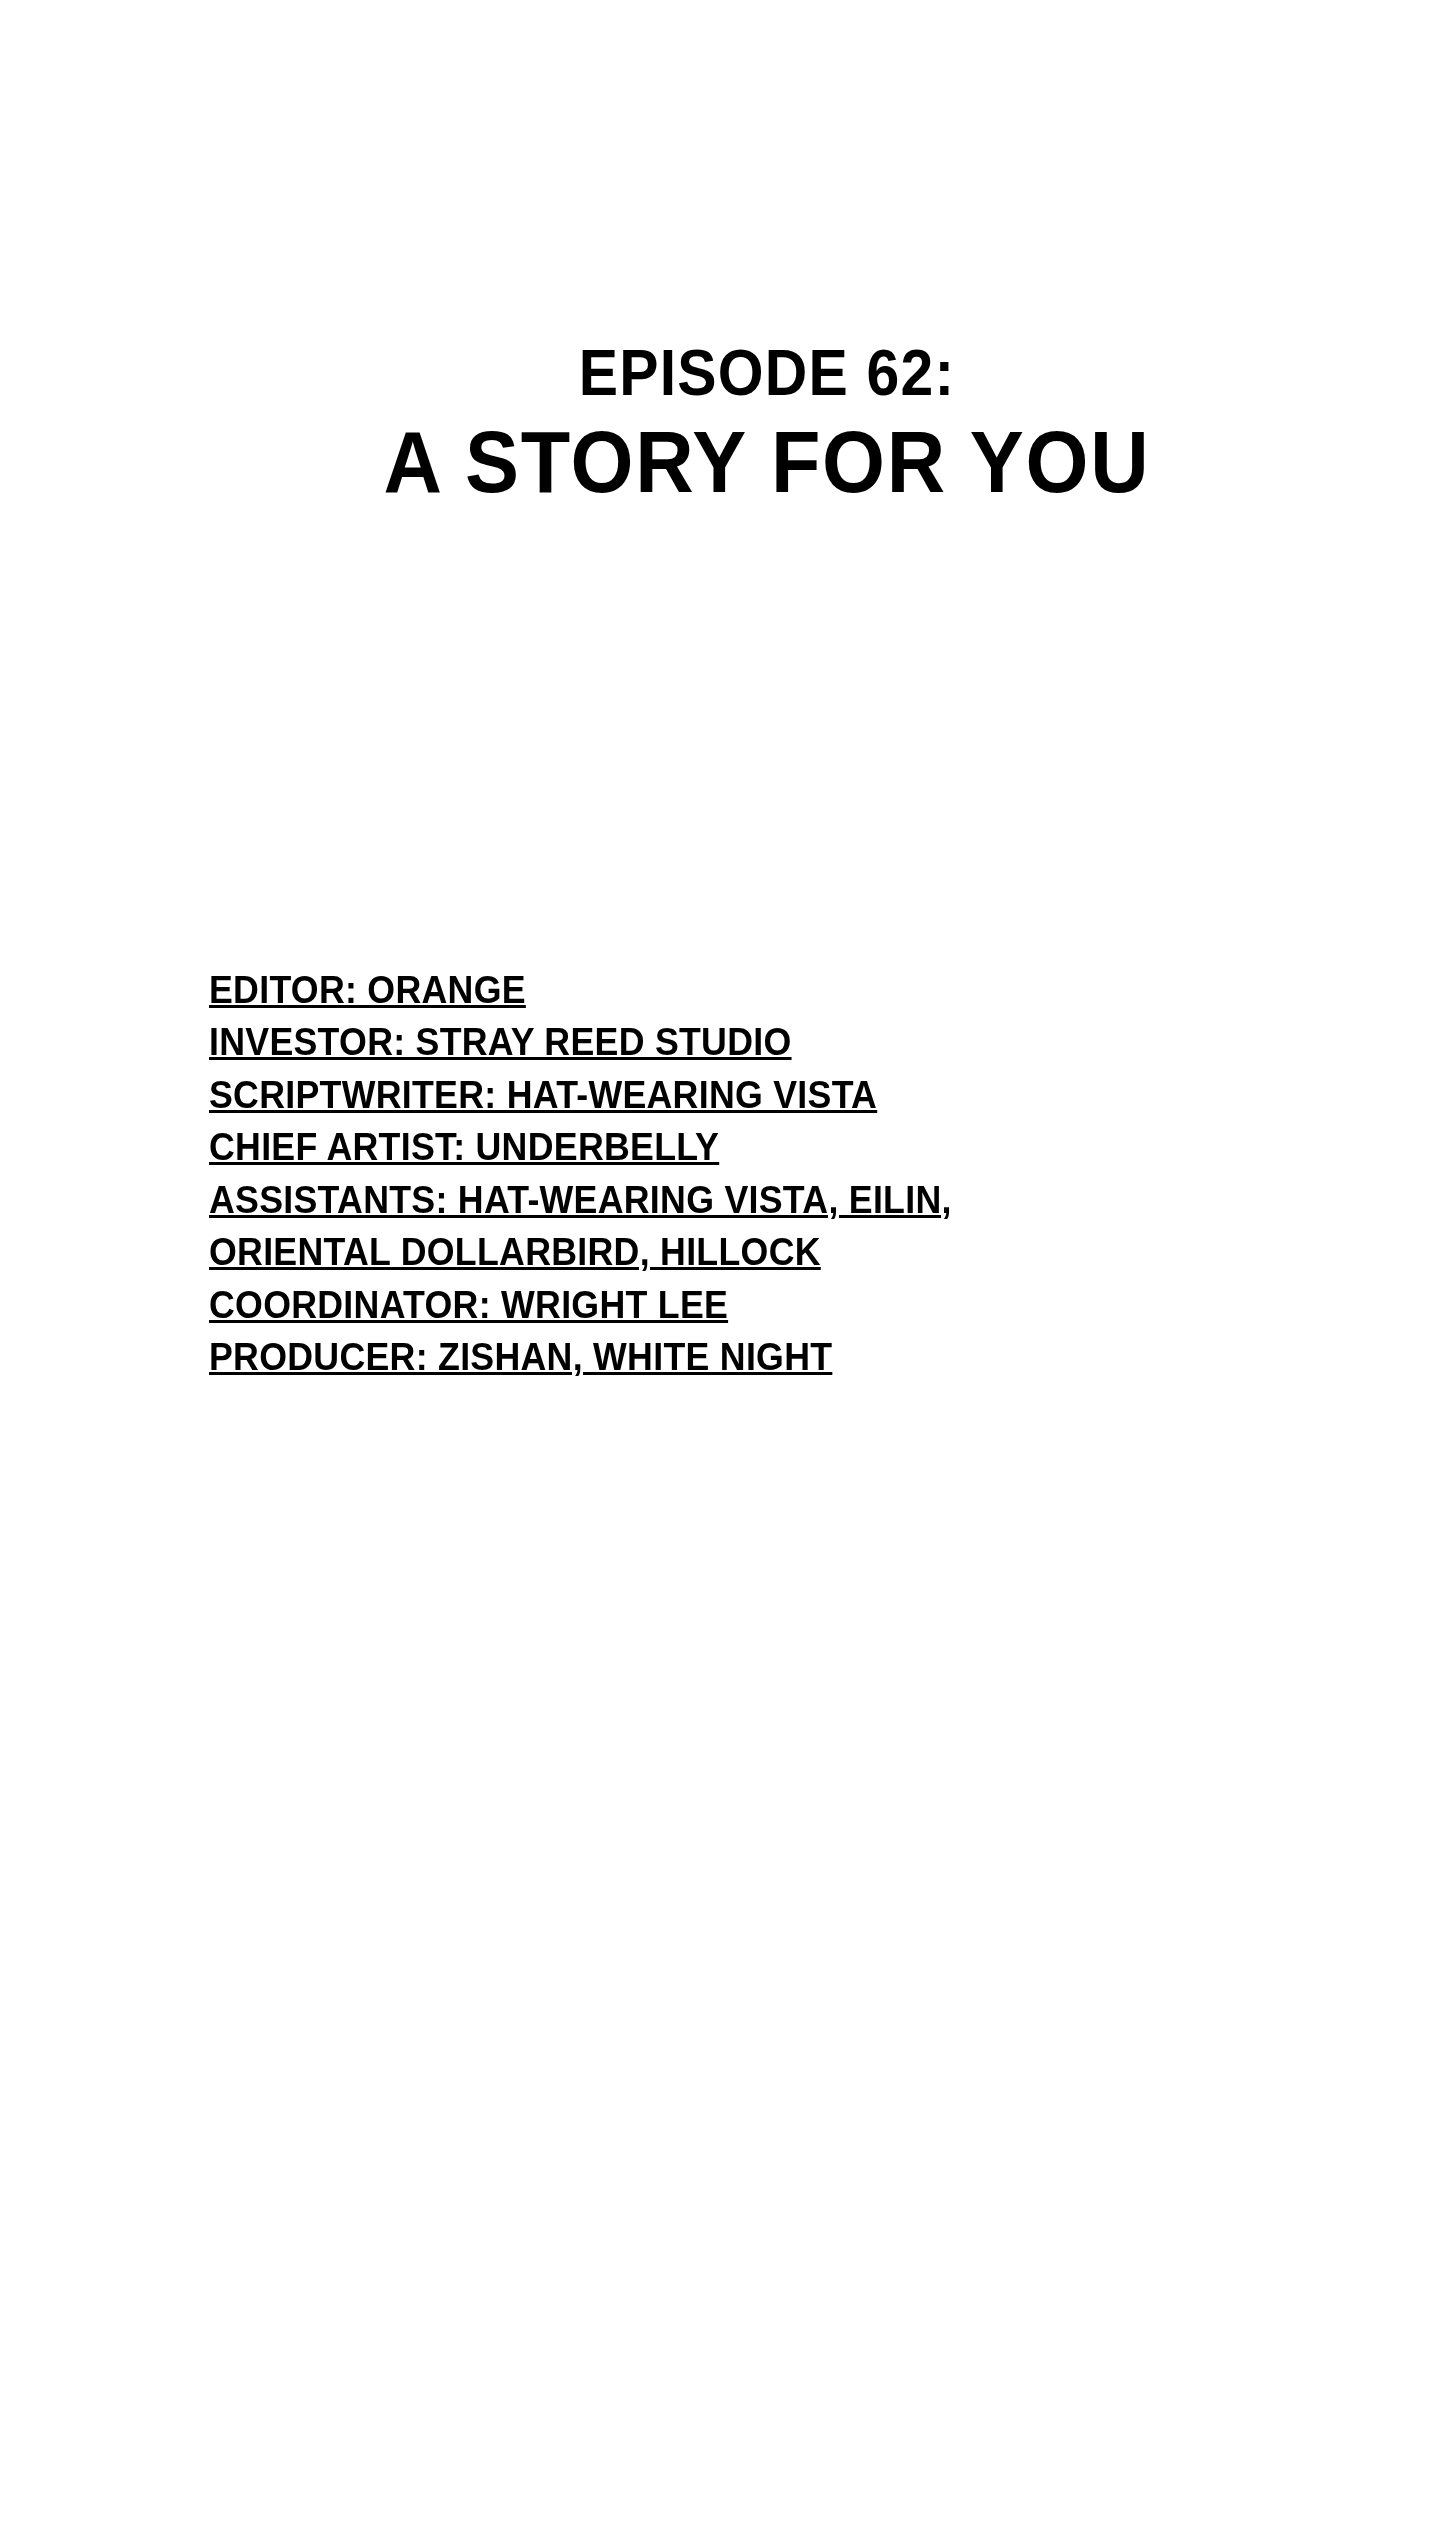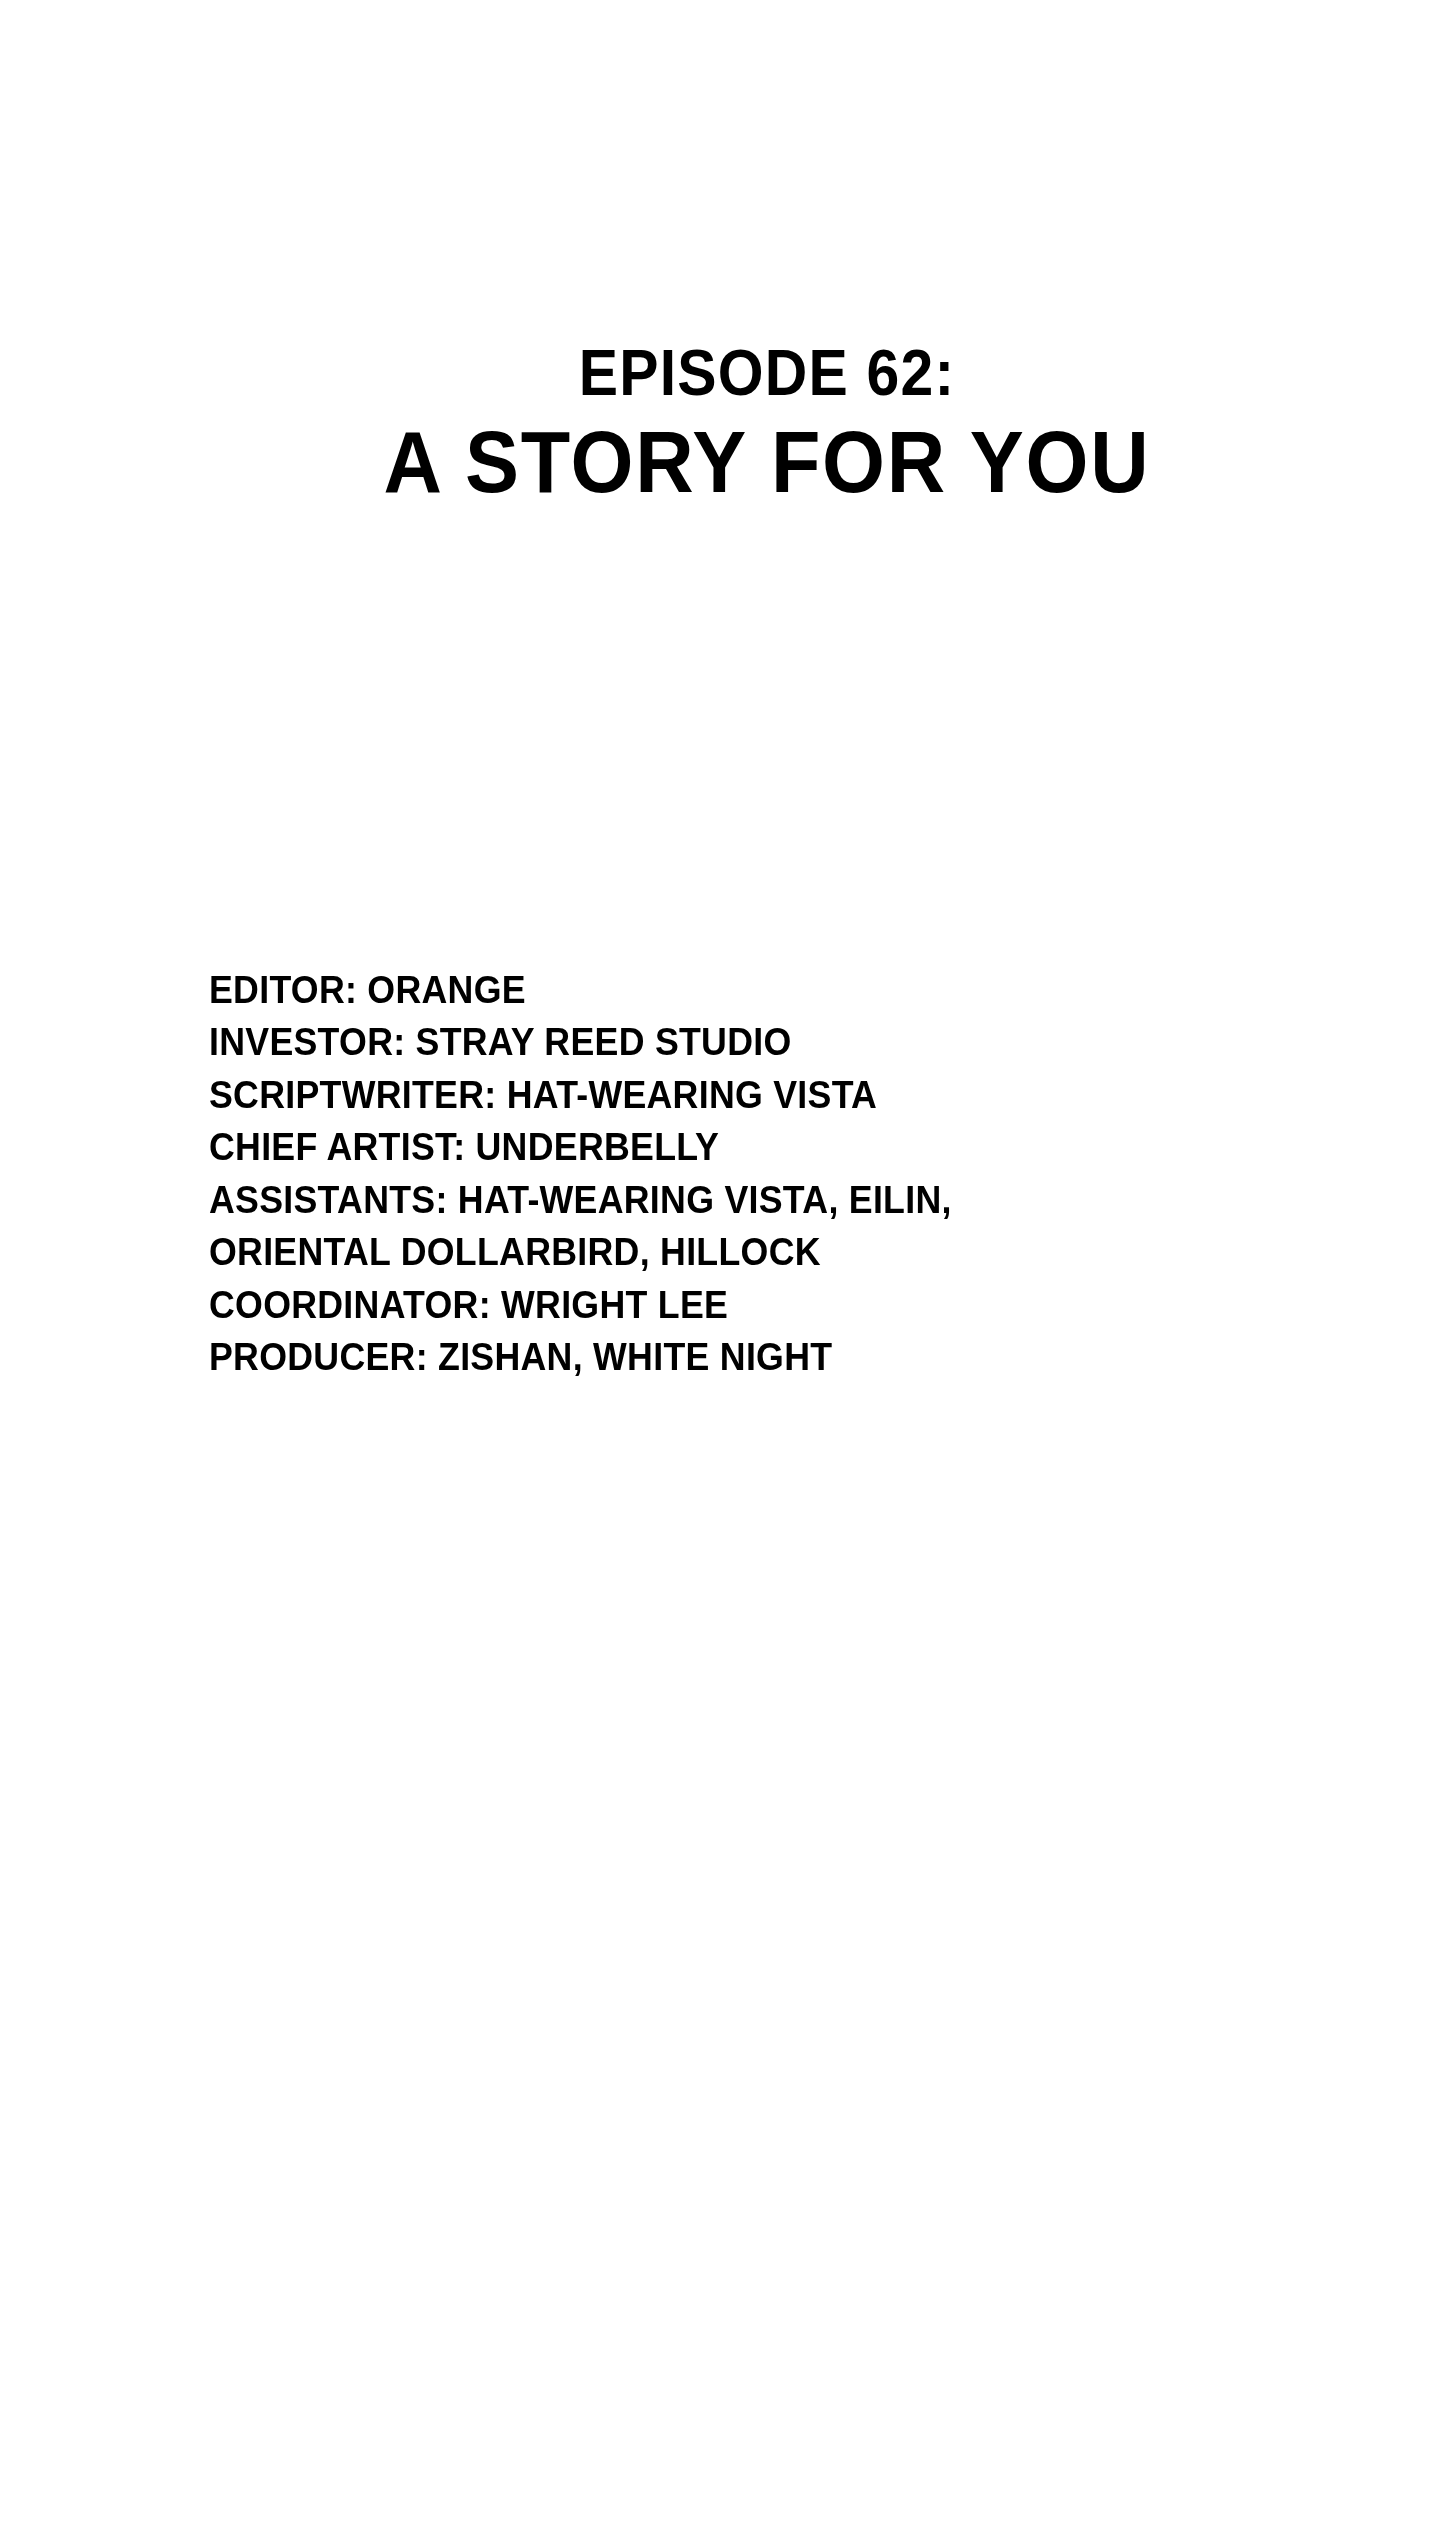--- a/index.html
+++ b/index.html
@@ -56,20 +56,21 @@
     transform-origin: center;
     white-space: nowrap;
   }
 
   
   .credits-block {
     position: absolute;
     top: 964px;
     left: 209px;
     width: 1074px;
+    text-decoration: underline;
   }
 
   .credit-line {
     font-family: "Liberation Sans", sans-serif;
     font-weight: bold;
     font-size: 38px;
     line-height: 1.38;
     letter-spacing: 0.3px;
     color: #000000;
     transform: scaleX(0.94);

